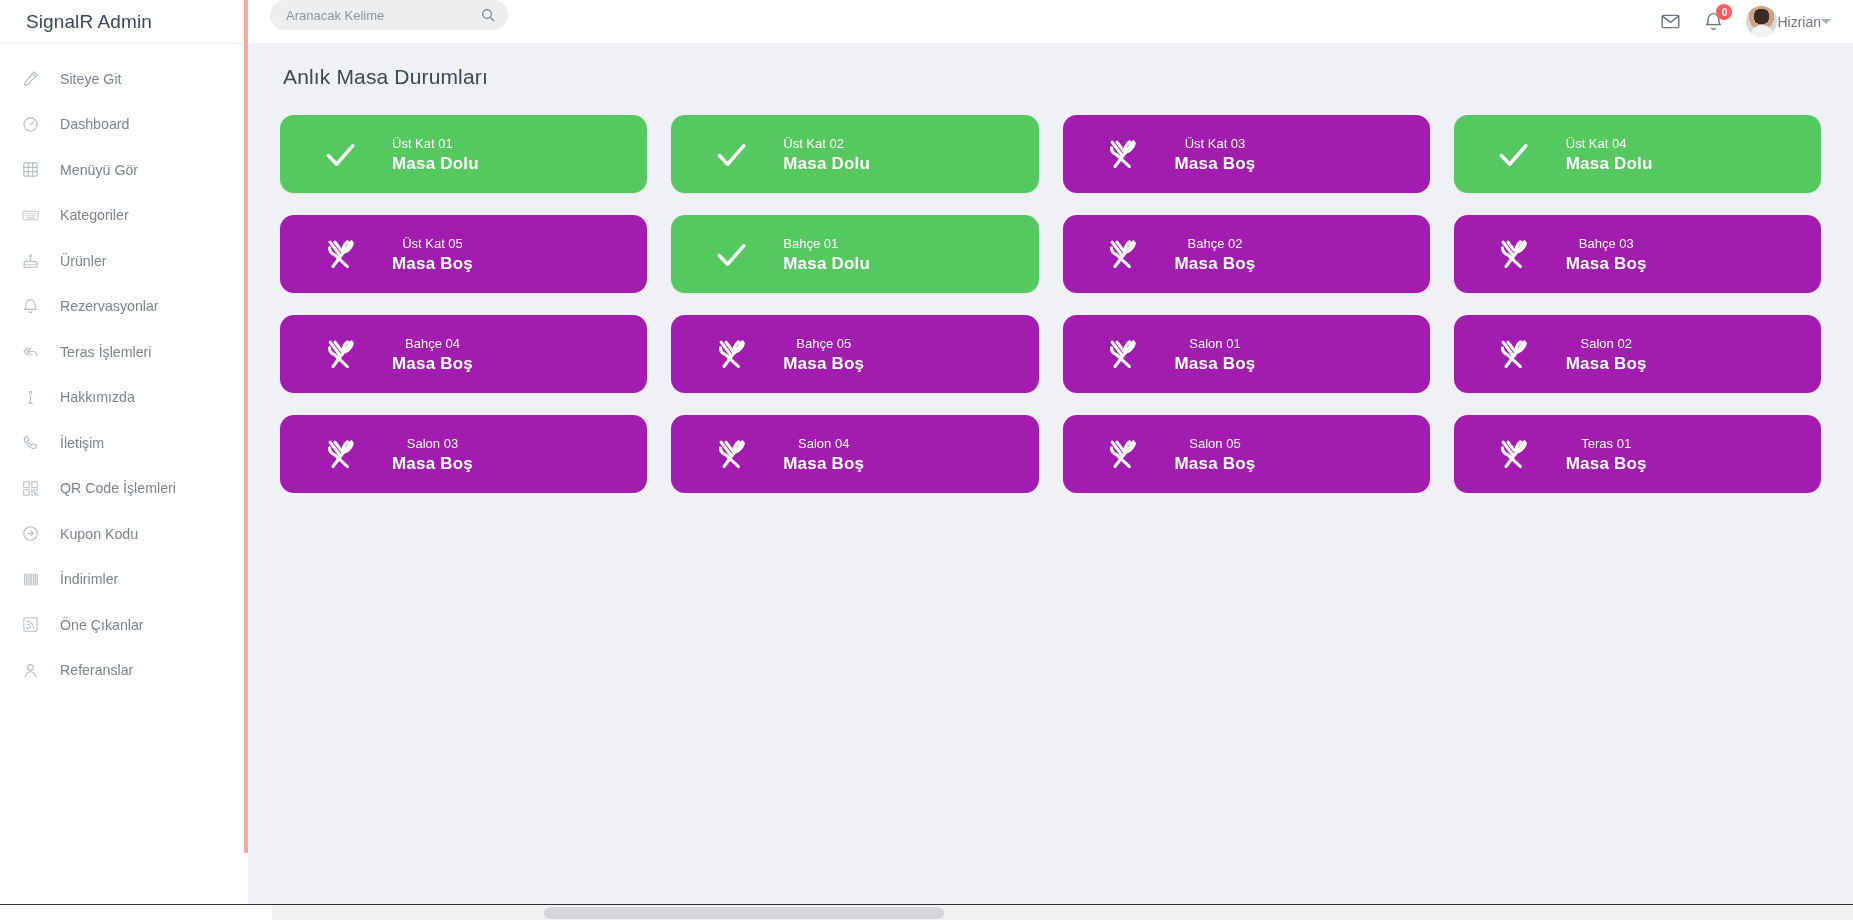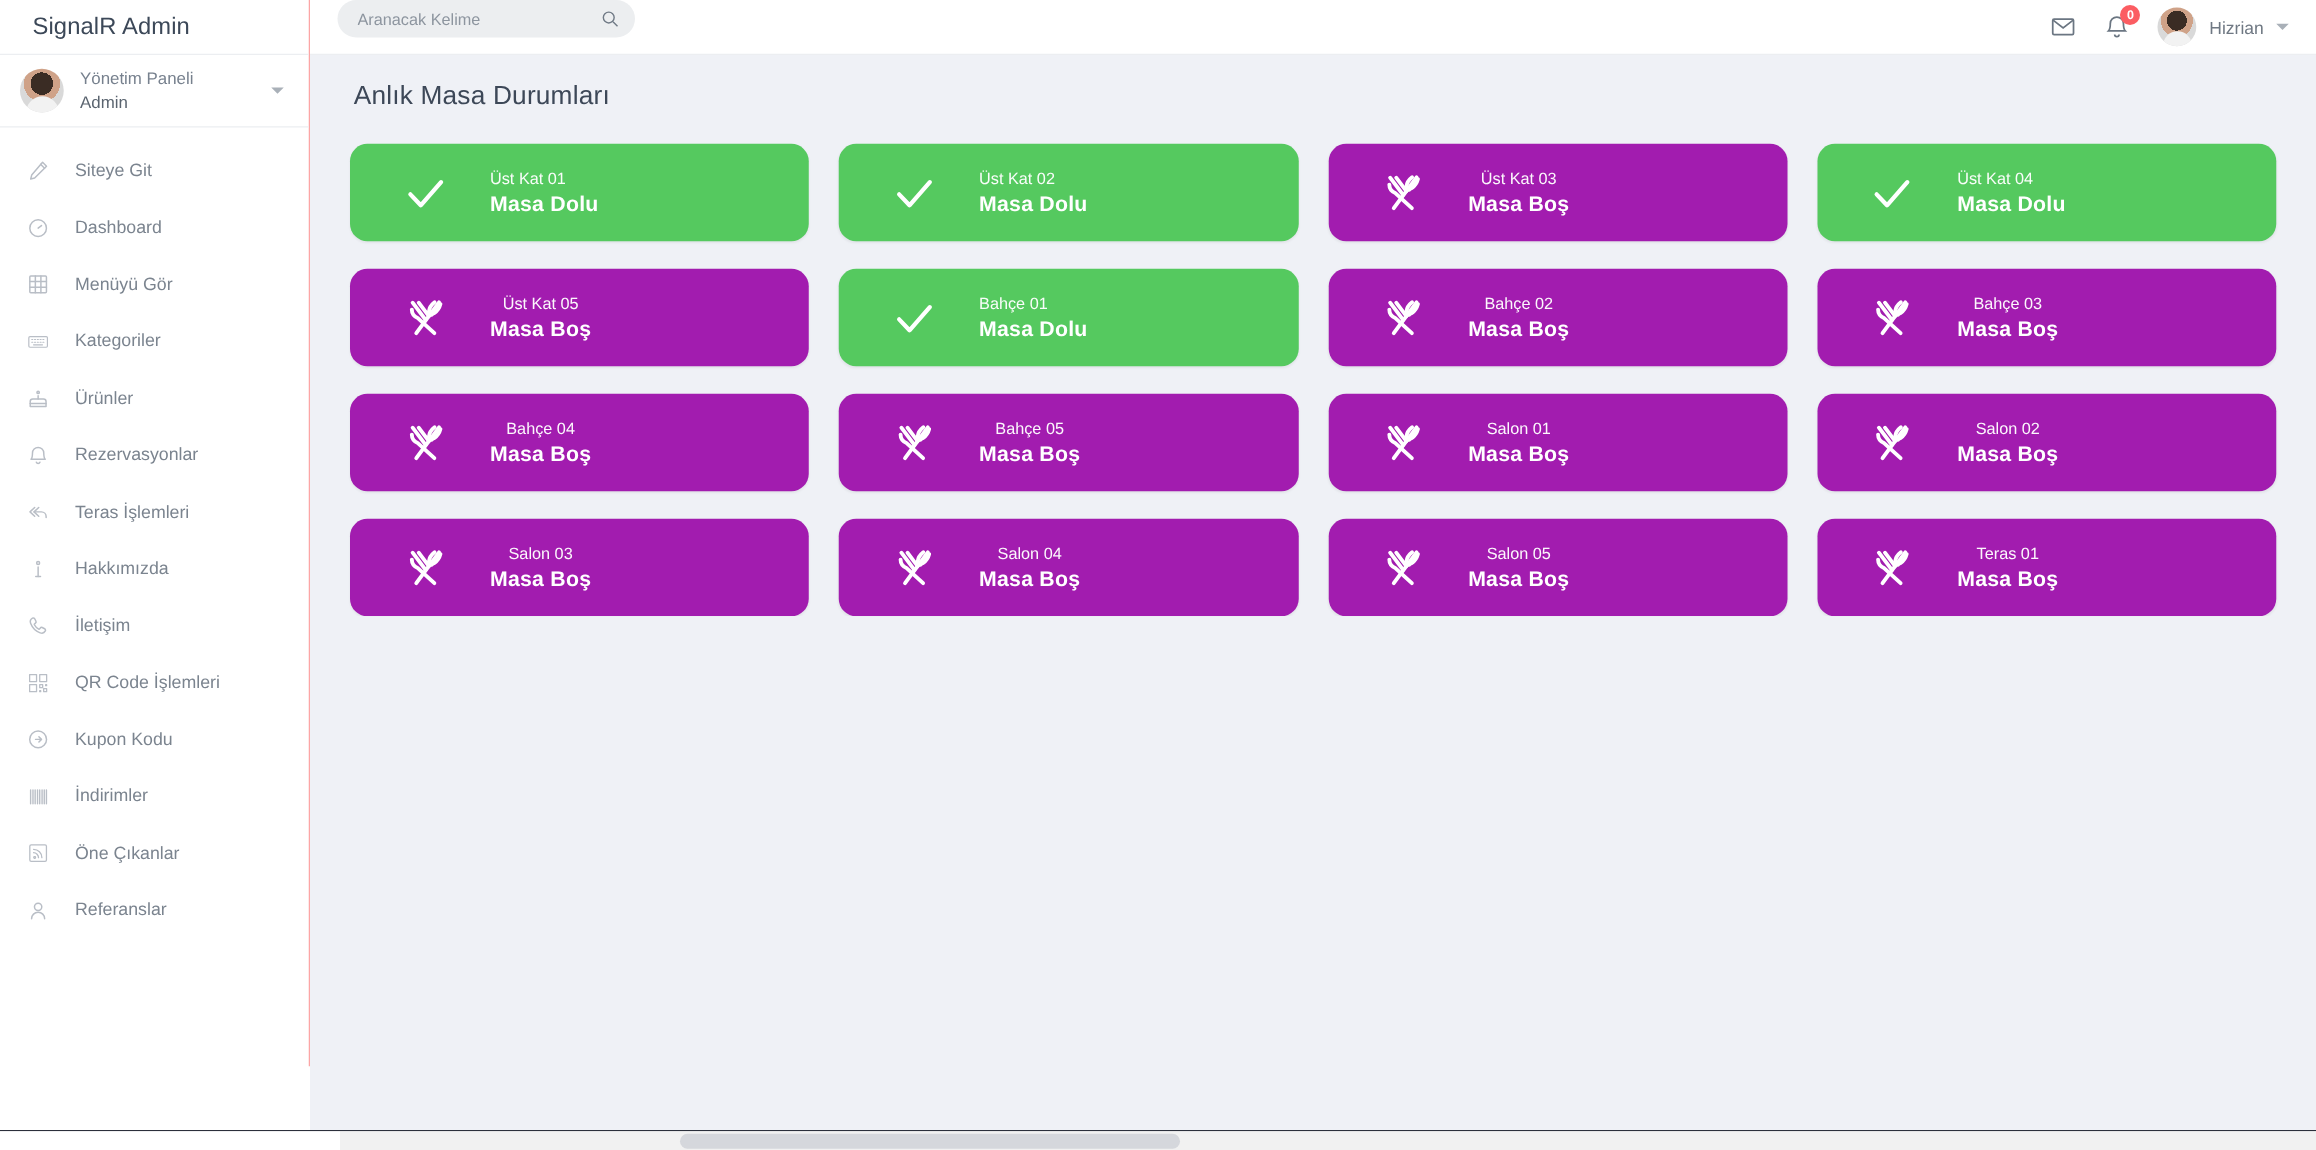--- a/index.html
+++ b/index.html
@@ -6,21 +6,21 @@
   html, body {
     width: 1853px; height: 920px;
     font-family: "Liberation Sans", sans-serif;
     background: #ffffff; overflow: hidden;
   }
   #app { position: relative; width: 1853px; height: 920px; display: flex; }
 
   
   .sidebar {
     width: 248px; height: 853px; background: #ffffff;
-    border-right: 1px solid #fca5a5; flex: 0 0 248px;
+    border-right: 4px solid #fca5a5; flex: 0 0 248px;
     display: flex; flex-direction: column; position: relative;
   }
   .brand {
     height: 44px; display: flex; align-items: center;
     padding: 0 0 0 26px; border-bottom: 1px solid #eceef1;
   }
   .brand-text { font-size: 19px; color: #3c4858; letter-spacing: .1px; }
 
   .profile {
     height: 58px; display: flex; align-items: center;
@@ -79,21 +79,21 @@
 
   .top-right { margin-left: auto; display: flex; align-items: center; gap: 22px; }
   .ic-btn { position: relative; color: #6b7682; display: flex; cursor: pointer; }
   .ic-btn svg { width: 21px; height: 21px; display: block; }
   .badge {
     position: absolute; top: -7px; right: -8px; min-width: 16px; height: 16px;
     border-radius: 9px; background: #fb5d62; color: #fff; font-size: 10px;
     display: flex; align-items: center; justify-content: center; padding: 0 4px;
     font-weight: bold;
   }
-  .user-chip { display: flex; align-items: center; gap: 10px; cursor: pointer; }
+  .user-chip { display: flex; align-items: center; gap: 0; cursor: pointer; }
   .avatar-top {
     width: 31px; height: 31px; border-radius: 50%; flex: 0 0 31px;
     background: radial-gradient(circle at 50% 34%, #3a2c24 0 31%, #cfa288 31% 50%, #d9d9d9 50%);
     position: relative; overflow: hidden;
   }
   .avatar-top::after {
     content:""; position:absolute; left:50%; top:62%; transform:translateX(-50%);
     width:23px; height:20px; border-radius:12px 12px 0 0; background:#f2f2f2;
   }
   .user-name { font-size: 14px; color: #6f7883; }
@@ -139,28 +139,20 @@
 <body>
 
 <div id="app">
 
   <aside class="sidebar">
 
     <div class="brand">
       <span class="brand-text">SignalR Admin</span>
     </div>
 
-    <div class="profile">
-      <div class="avatar-sm"></div>
-      <div class="profile-txt">
-        <div class="profile-name">Yönetim Paneli</div>
-        <div class="profile-role">Admin</div>
-      </div>
-      <span class="caret-down"></span>
-    </div>
 
     <nav class="nav" id="nav-list">
         <div class="nav-item">
           <span class="nav-ico">
             <svg viewBox="0 0 24 24" fill="none" stroke="currentColor" stroke-width="1.5" stroke-linecap="round" stroke-linejoin="round">
               <path d="M16.5 3.5 20.5 7.5 8.5 19.5 4.5 20.5 5.5 16.5Z"></path>
               <path d="M14.5 5.5 18.5 9.5"></path>
             </svg>
           </span>
           <span class="nav-label">Siteye Git</span>

